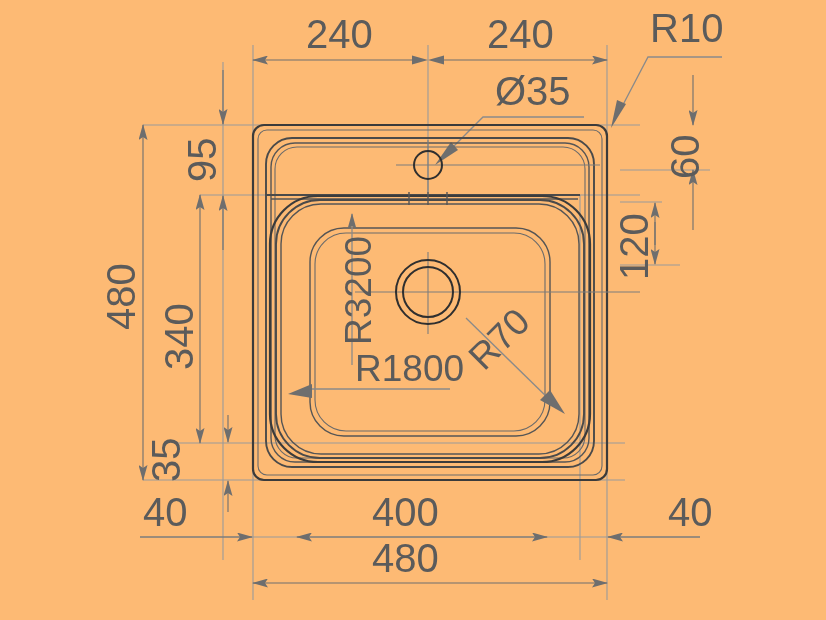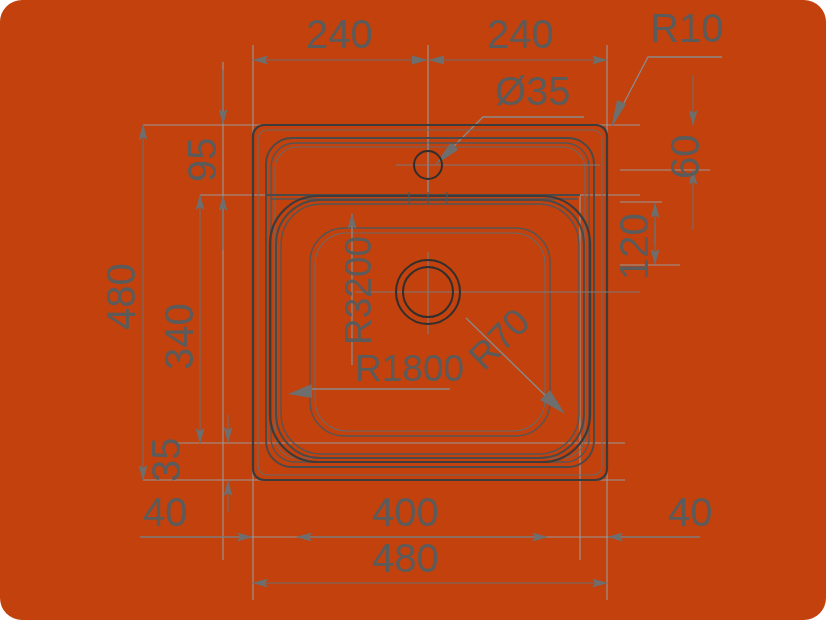--- a/index.html
+++ b/index.html
@@ -7,23 +7,22 @@
     padding: 0;
     background: #ffffff;
   }
   body {
     font-family: "Liberation Sans", sans-serif;
   }
   #drawing-root {
     position: relative;
     width: 826px;
     height: 620px;
-    background: #c2410c;
+    background: #fdba74;
     overflow: hidden;
-    border-radius: 22px;
   }
   svg#cad {
     display: block;
     width: 826px;
     height: 620px;
   }
   .dim-text {
     font-family: "Liberation Sans", sans-serif;
     font-size: 40px;
     fill: #5b5b5b;

